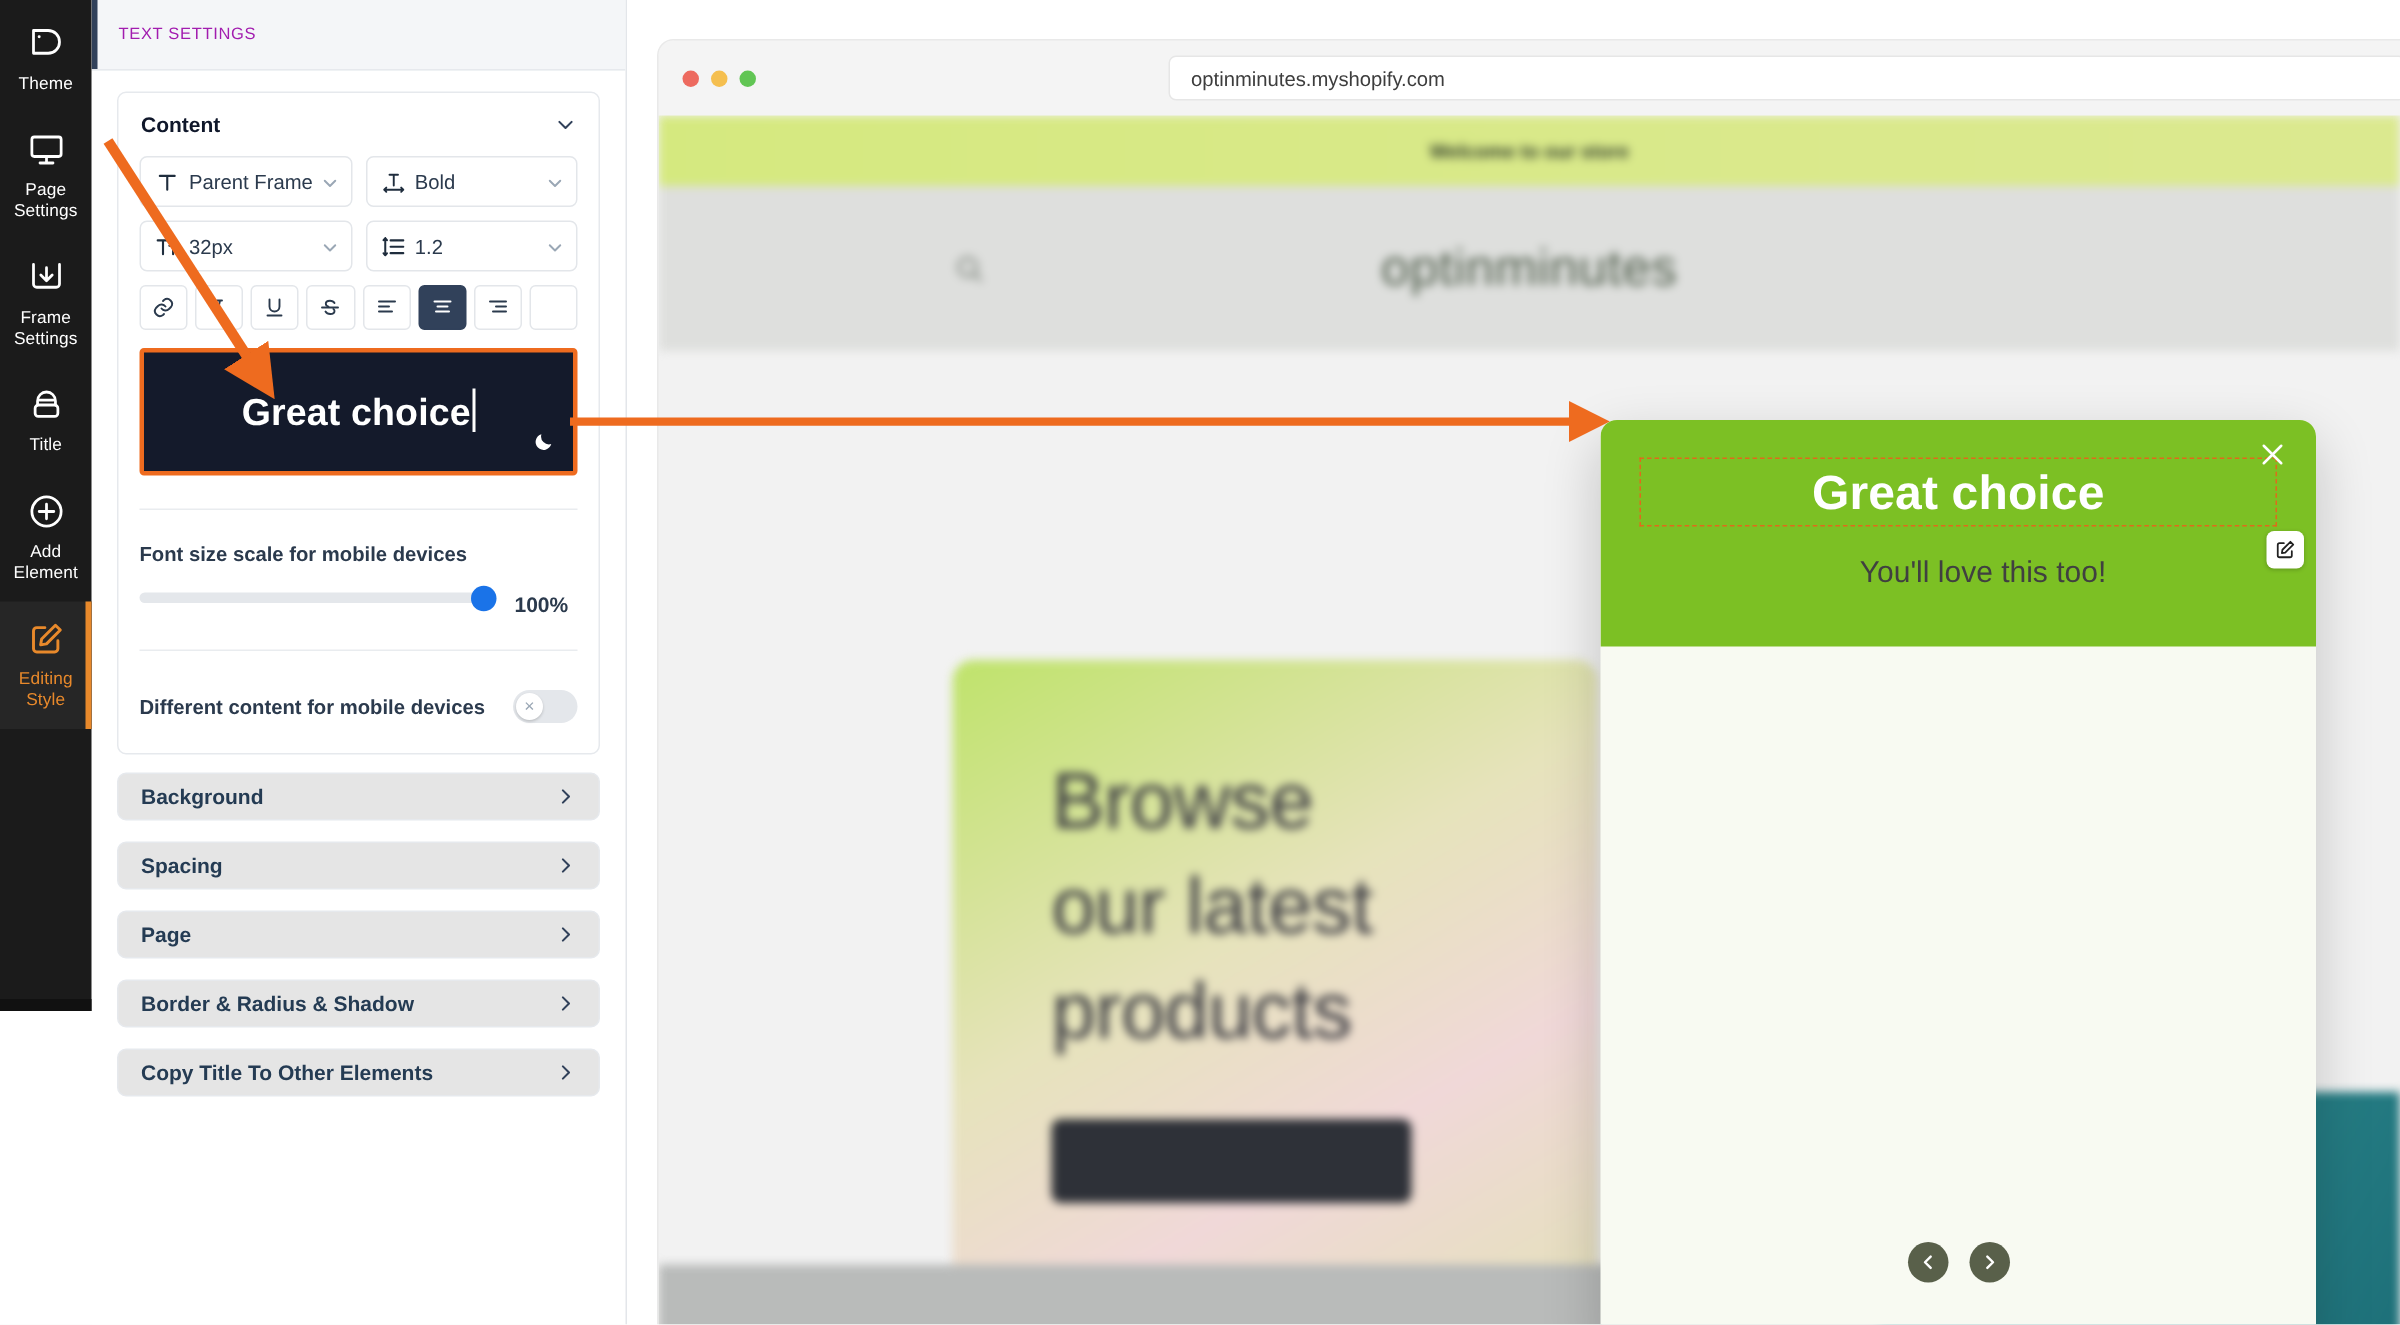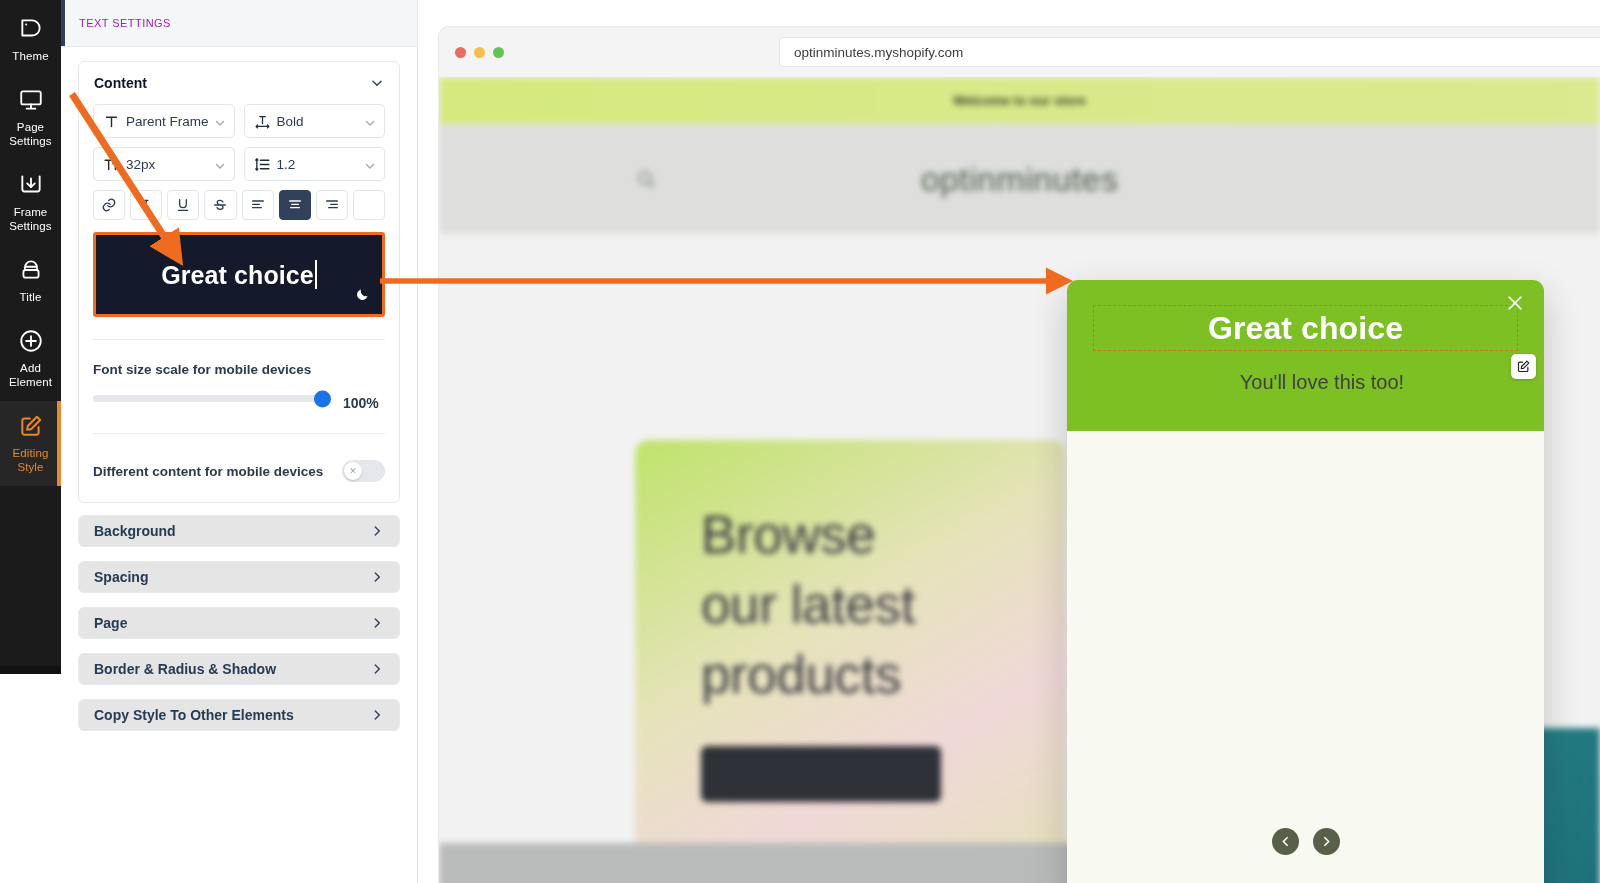--- a/index.html
+++ b/index.html
@@ -598,21 +598,21 @@
       <div class="sect">
         <span class="lbl">Border &amp; Radius &amp; Shadow</span>
         <span class="chev">
           <svg viewBox="0 0 24 24" fill="none" stroke="currentColor" stroke-width="2.4" stroke-linecap="round" stroke-linejoin="round">
               <path d="M9 5l7 7-7 7"></path>
             </svg>
         </span>
       </div>
 
       <div class="sect">
-        <span class="lbl">Copy Style To Other Elements</span>
+        <span class="lbl">Copy Title To Other Elements</span>
         <span class="chev">
           <svg viewBox="0 0 24 24" fill="none" stroke="currentColor" stroke-width="2.4" stroke-linecap="round" stroke-linejoin="round">
               <path d="M9 5l7 7-7 7"></path>
             </svg>
         </span>
       </div>
 
     </div>
   </div>
 

